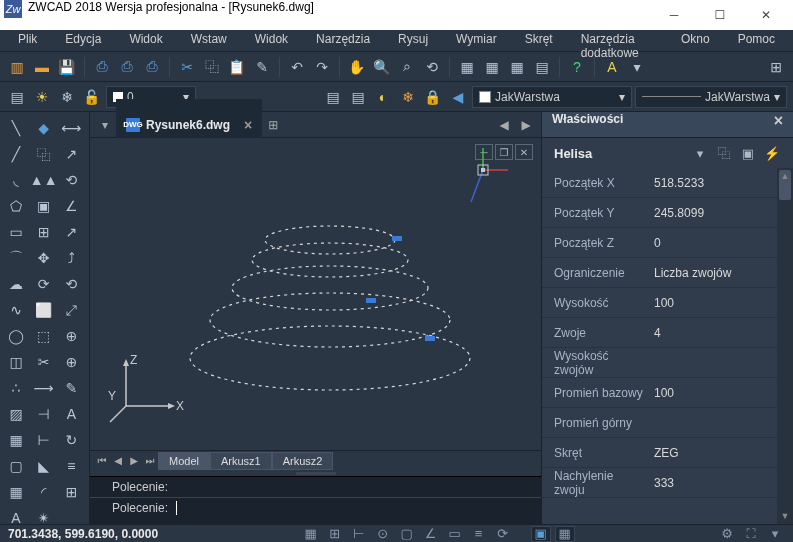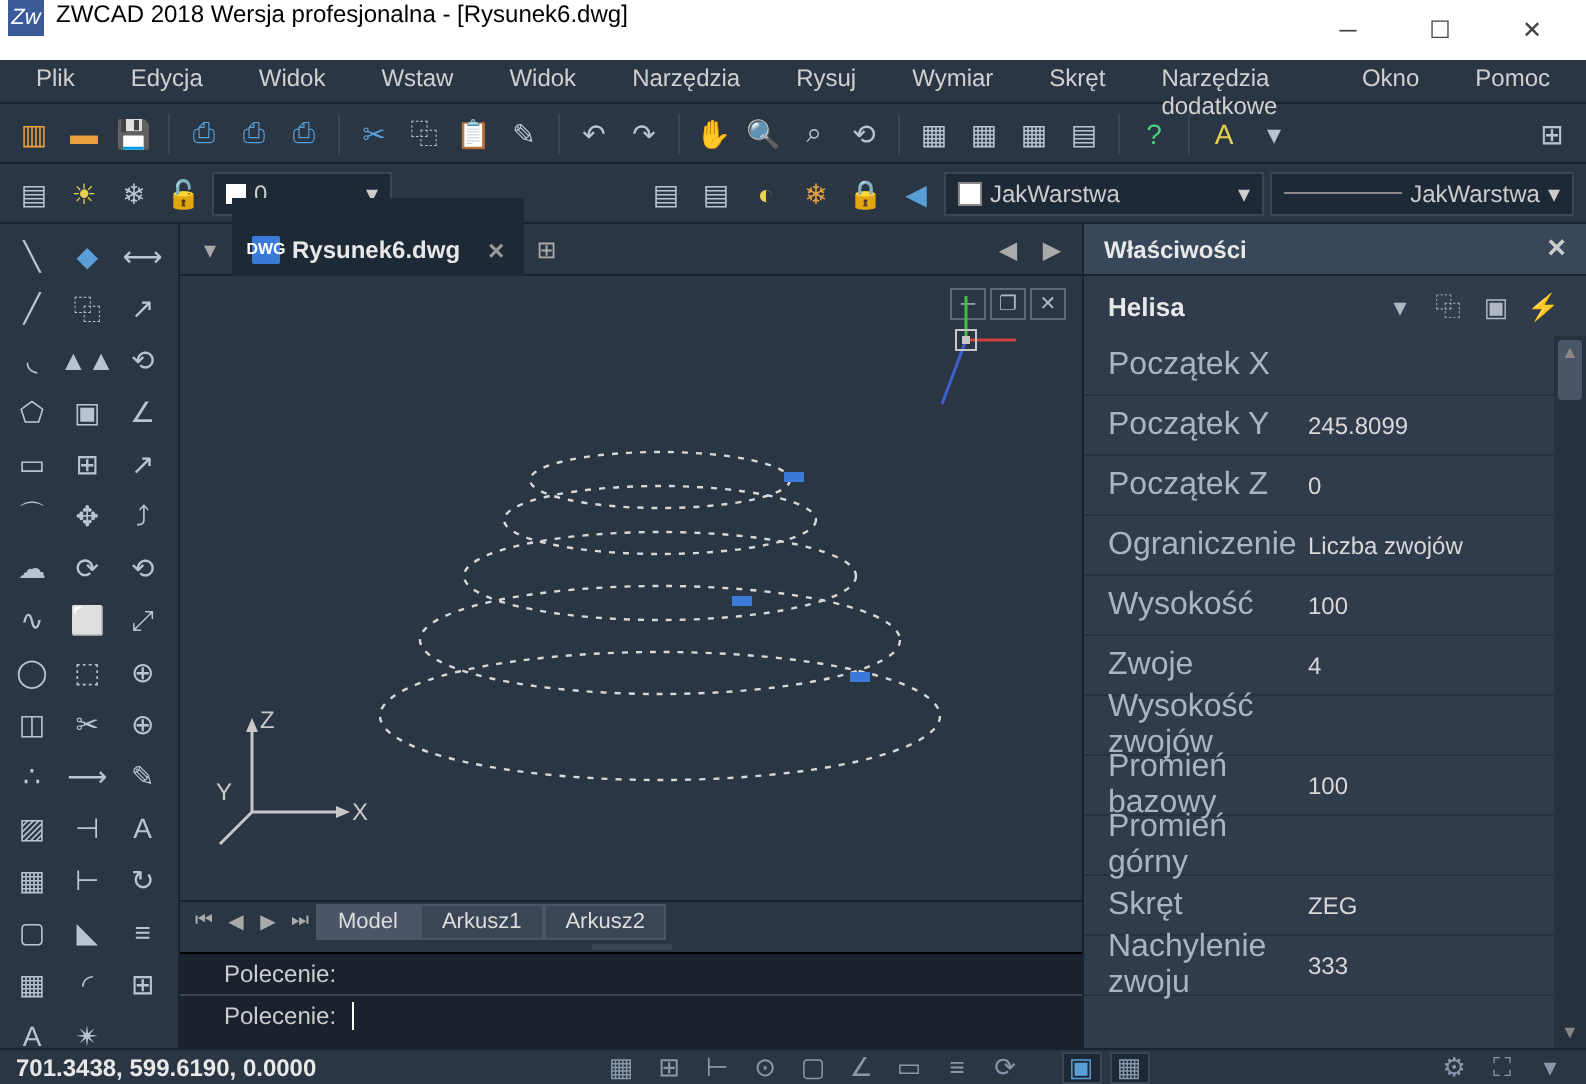--- a/index.html
+++ b/index.html
@@ -38,29 +38,29 @@
 .modeltabs .mtab{padding:2px 10px;background:#3a4656;border:1px solid #4a5668;color:#ddd;font-size:11px}
 .modeltabs .mtab.active{background:#4a5668}
 .cmdarea{height:48px;background:#1a222e;border-top:1px solid #000;padding:0}
 .cmdline{height:20px;display:flex;align-items:center;font-family:Consolas,monospace;color:#ccc;padding:0 22px;gap:6px}
 .cmdline.input{border-top:1px solid #3a4656}
 .cmdline .prompt{color:#ccc}
 .cmdline .field{flex:1;height:16px;background:#1a222e;border:none;color:#fff}
 .cmdhandle{height:6px;background:#2b3644;display:flex;align-items:center;justify-content:center}
 .cmdhandle .grip{width:40px;height:3px;background:#3a4656}
 .proppanel{width:252px;background:#303c4c;border-left:1px solid #1a222e;display:flex;flex-direction:column}
-.propheader{height:26px;background:#39475a;display:flex;align-items:center;padding:0 10px;color:#e8e8e8;font-weight:bold;font-size:13px;border-bottom:1px solid #1a222e}
+.propheader{height:26px;background:#39475a;display:flex;align-items:flex-start;padding:0 10px;color:#e8e8e8;font-weight:bold;font-size:13px;border-bottom:1px solid #1a222e}
 .propheader .close{margin-left:auto;font-size:16px;color:#ccc}
 .propobj{height:30px;display:flex;align-items:center;padding:0 12px;background:#303c4c;gap:6px}
 .propobj .name{flex:1;color:#e8e8e8;font-weight:bold;font-size:13px}
 .propobj .picon{width:18px;height:18px;color:#b0b8c4;display:flex;align-items:center;justify-content:center;font-size:13px}
 .propobj .picon.y{color:#ecd050}
 .propgrid{flex:1;overflow:hidden;position:relative}
 .proprow{height:30px;display:flex;align-items:center;border-bottom:1px solid #28323f}
-.proprow .k{width:104px;padding-left:12px;color:#a8b4c4;font-size:16px}
+.proprow .k{width:104px;padding-left:12px;color:#a8b4c4;font-size:12px}
 .proprow .v{flex:1;padding-left:8px;color:#d8d8d8;font-size:12px}
 .propscroll{position:absolute;right:0;top:0;bottom:0;width:16px;background:#28323f}
 .propscroll .thumb{width:12px;margin:2px;height:30px;background:#4a5668;border-radius:2px}
 .propscroll .arr{position:absolute;left:0;right:0;height:16px;display:flex;align-items:center;justify-content:center;color:#888;font-size:9px}
 .statusbar{height:18px;background:#2b3644;border-top:1px solid #1a222e;display:flex;align-items:center;padding:0 8px;gap:4px}
 .statusbar .coords{color:#e8e8e8;font-weight:bold;font-size:12px}
 .statusbar .sicon{width:20px;height:16px;display:flex;align-items:center;justify-content:center;color:#8898ac;font-size:13px}
 .statusbar .sicon.active{color:#5a9ed8}
 .statusbar .sicon.box{border:1px solid #3a4656;background:#1e2936}
 .statusbar .spacer{flex:1}
@@ -293,20 +293,21 @@
       <span class="name">Helisa</span>
       <span class="picon">▾</span>
       <span class="picon">⿻</span>
       <span class="picon">▣</span>
       <span class="picon y">⚡</span>
     </div>
     <div class="propgrid">
       <div id="proprows">
           <div class="proprow">
             <div class="k">Początek X</div>
+            <div class="v">518.5233</div>
           </div>
           <div class="proprow">
             <div class="k">Początek Y</div>
             <div class="v">245.8099</div>
           </div>
           <div class="proprow">
             <div class="k">Początek Z</div>
             <div class="v">0</div>
           </div>
           <div class="proprow">

